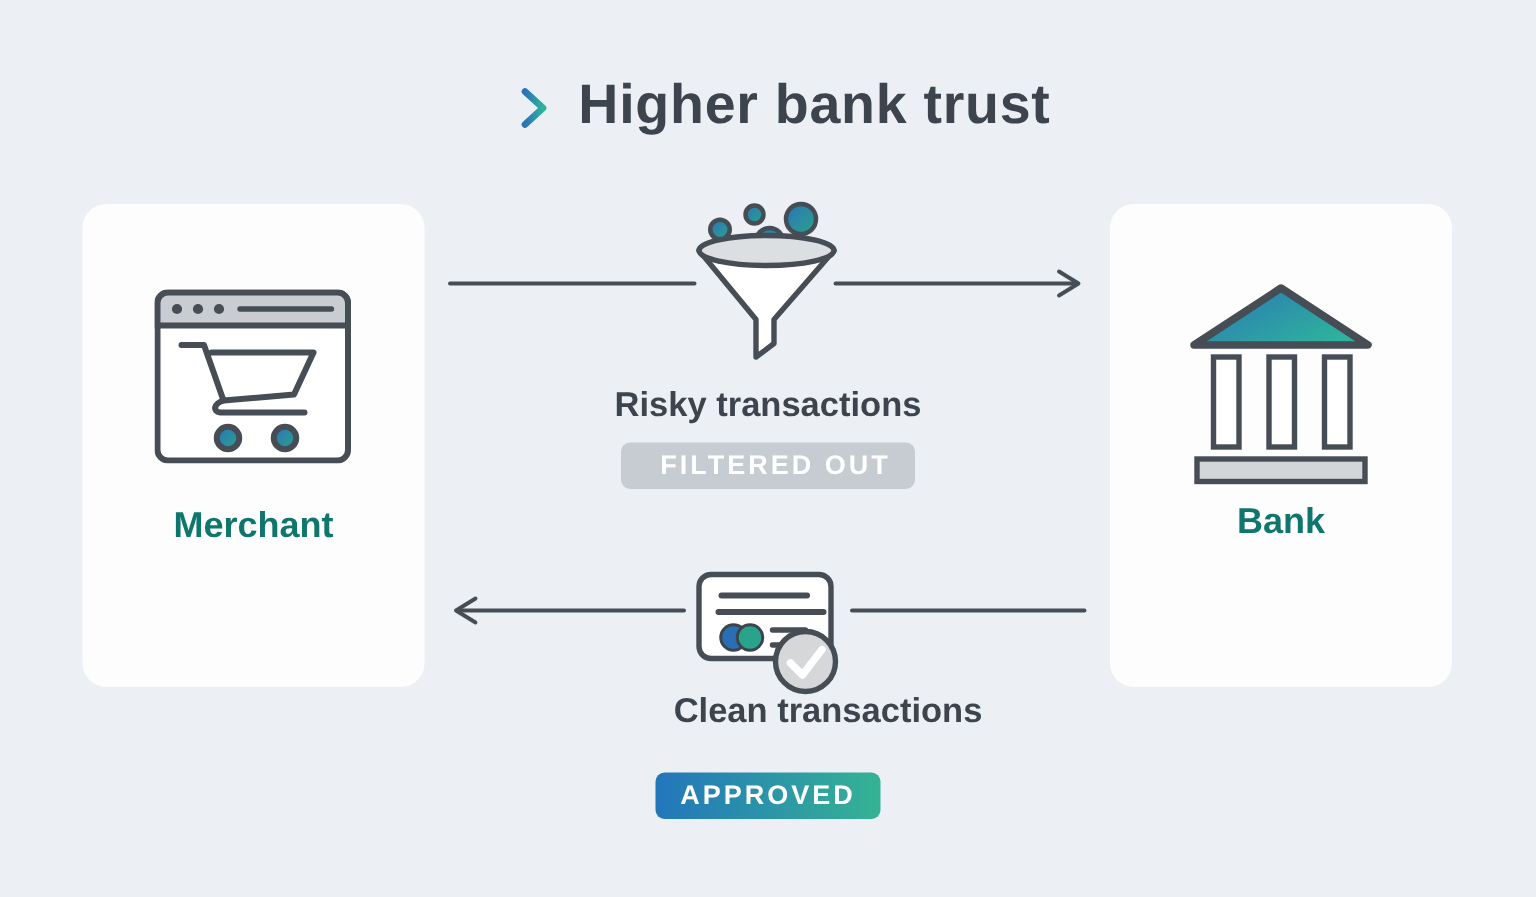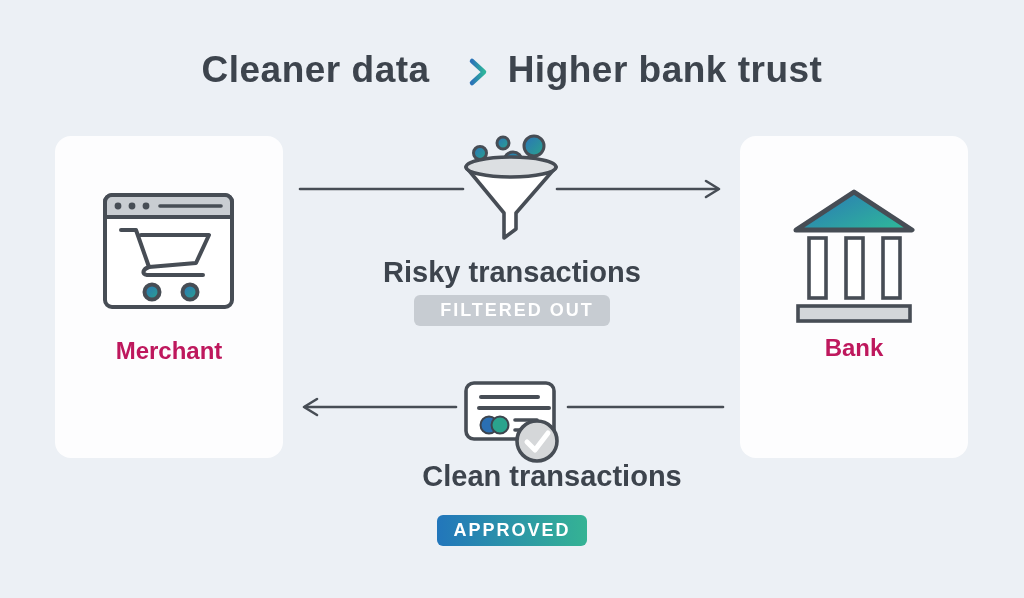--- a/index.html
+++ b/index.html
@@ -17,51 +17,50 @@
   .title-arrow{width:46px;height:34px;margin-top:3px;}
   .card{
     position:absolute;top:136px;width:228px;height:322px;
     background:#fdfdfe;border-radius:16px;
     display:flex;flex-direction:column;align-items:center;
   }
   .card-left{left:55px;}
   .card-right{left:740px;}
   .card-icon{display:block;}
   .card-label{
-    text-align:center;font-size:24px;font-weight:700;color:#be185d;
+    text-align:center;font-size:24px;font-weight:700;color:#0f766e;
     line-height:32px;
   }
   .merchant-icon{margin-top:57px;}
   .merchant-label{margin-top:26px;}
   .bank-icon{margin-top:52px;}
   .bank-label{margin-top:8px;}
   .overlay{position:absolute;left:0;top:0;width:1024px;height:598px;}
   .flow-label{
     position:absolute;left:0;width:1024px;text-align:center;
-    font-size:29px;font-weight:700;color:#3d444d;
+    font-size:23px;font-weight:700;color:#3d444d;
   }
   .flow-label.top{top:256px;}
   .flow-label.bottom{top:460px;margin-left:40px;}
   .badge-wrap{position:absolute;left:0;width:1024px;text-align:center;}
   .badge-wrap.top{top:295px;}
   .badge-wrap.bottom{top:515px;}
   .badge{
     display:inline-block;padding:5px 16px;border-radius:6px;
     font-size:18px;font-weight:700;letter-spacing:2px;color:#ffffff;
   }
   .badge.gray{background:#c7ccd2;padding-left:26px;}
   .badge.gradient{background:linear-gradient(90deg,#2276bb,#35b394);text-align:right;}
 </style>
 </head>
 <body>
 
 <div class="stage">
 
   <div class="title">
-    <span>Cleaner data</span>
     <svg class="title-arrow" viewBox="0 0 46 34" aria-hidden="true">
       <defs>
         <linearGradient id="tgrad" x1="0" y1="0" x2="1" y2="0">
           <stop offset="0" stop-color="#2b73b8"></stop>
             <stop offset="1" stop-color="#2eb49b"></stop>
         </linearGradient>
       </defs>
       <g fill="none" stroke="url(#tgrad)" stroke-width="4.5" stroke-linecap="round" stroke-linejoin="round">
         <path d="M5 17 H36"></path>
         <path d="M26 6 L38 17 L26 28"></path>

